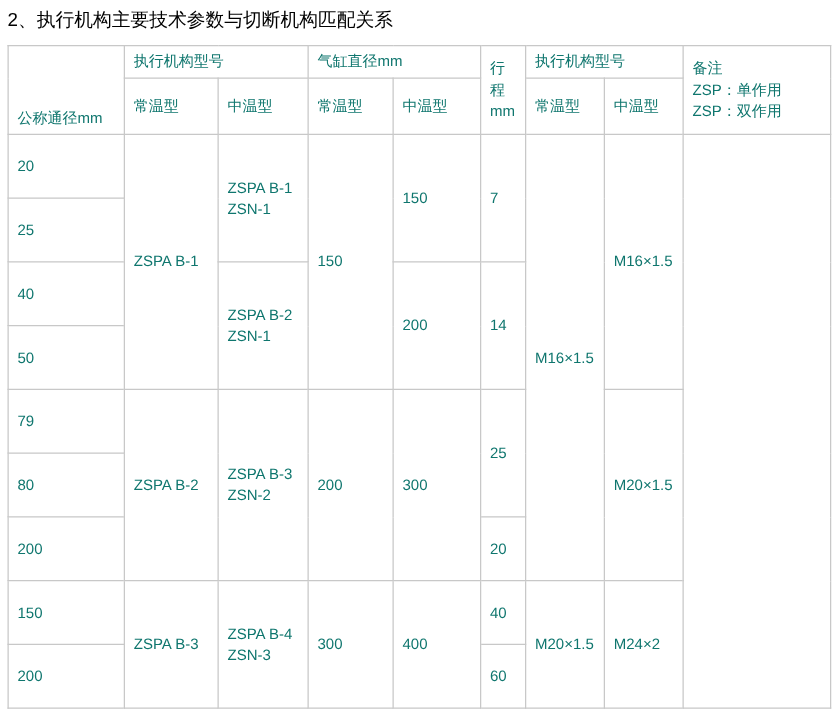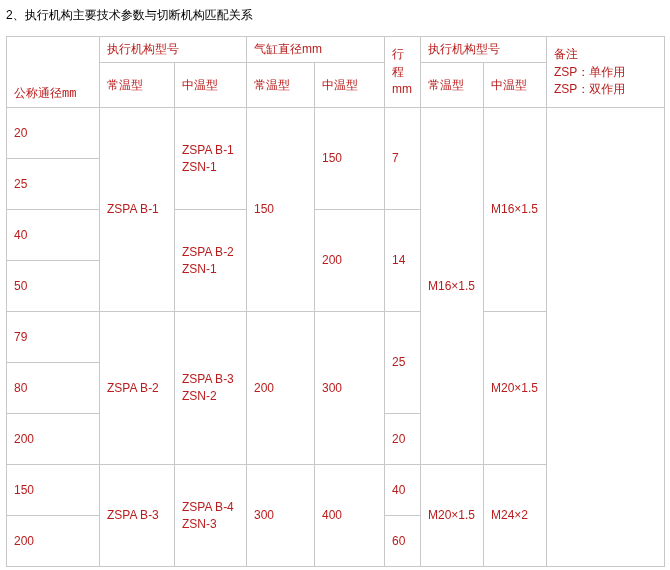--- a/index.html
+++ b/index.html
@@ -18,39 +18,39 @@
   .page {
     position: relative;
     width: 670px;
     height: 570px;
     box-sizing: border-box;
   }
   .caption {
     position: absolute;
     left: 6px;
     top: 7px;
-    font-size: 12px;
+    font-size: 15px;
     color: #000;
     white-space: nowrap;
   }
   table.spec {
     position: absolute;
     left: 6px;
     top: 36px;
     width: 658px;
     border-collapse: collapse;
     table-layout: fixed;
   }
   table.spec td {
     border: 1px solid #c8c8c8;
     padding: 4px 7px;
     font-size: 12px;
     line-height: 1.45;
     vertical-align: middle;
-    color: #b91c1c;
+    color: #0f766e;
     background: #fff;
   }
   td.top {
     vertical-align: top;
   }
   .hdr-group {
     text-align: left;
   }
   .cell-lines span { display: block; }
   .h-dn { height: 42px; }
@@ -71,21 +71,21 @@
       <col style="width:68px">
       <col style="width:70px">
       <col style="width:36px">
       <col style="width:63px">
       <col style="width:63px">
       <col style="width:118px">
     </colgroup>
     <tbody>
 
       <tr>
-        <td rowspan="2" class="top" style="vertical-align:bottom; height:36px;font-family:Liberation Mono, monospace;">公称通径mm</td>
+        <td rowspan="2" class="top" style="vertical-align:bottom; height:36px;">公称通径mm</td>
         <td colspan="2" class="hdr-group">执行机构型号</td>
         <td colspan="2" class="hdr-group">气缸直径mm</td>
         <td rowspan="2" class="top">
           <span>行程</span>
           <span>mm</span>
         </td>
         <td colspan="2" class="hdr-group">执行机构型号</td>
         <td rowspan="2" class="top">
           <div style="">备注</div>
           <div>ZSP：单作用</div>

